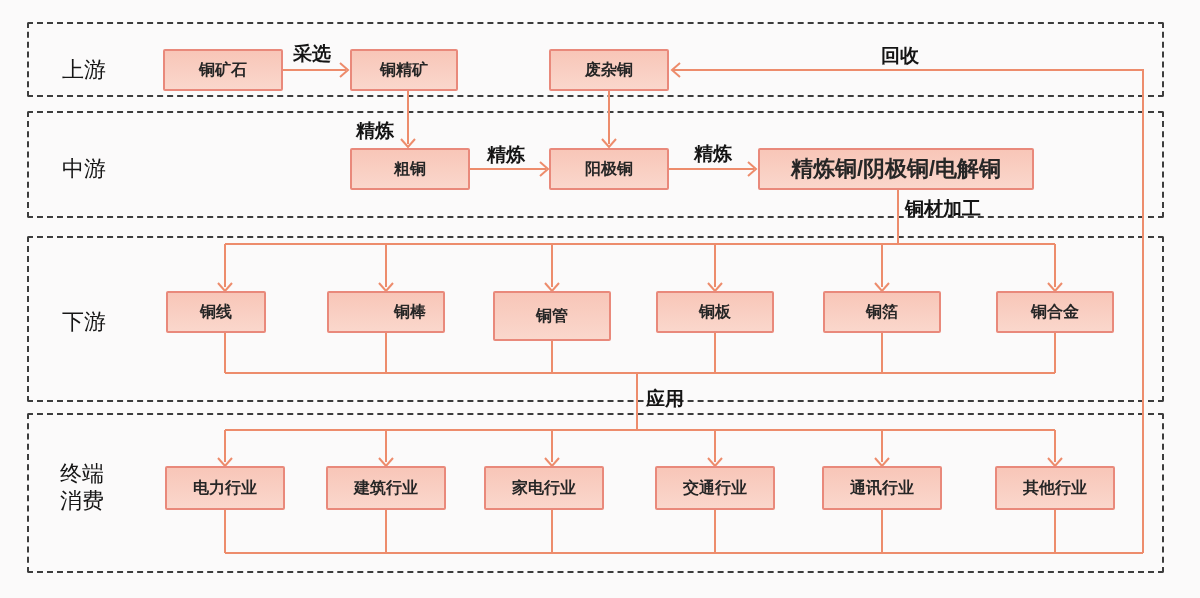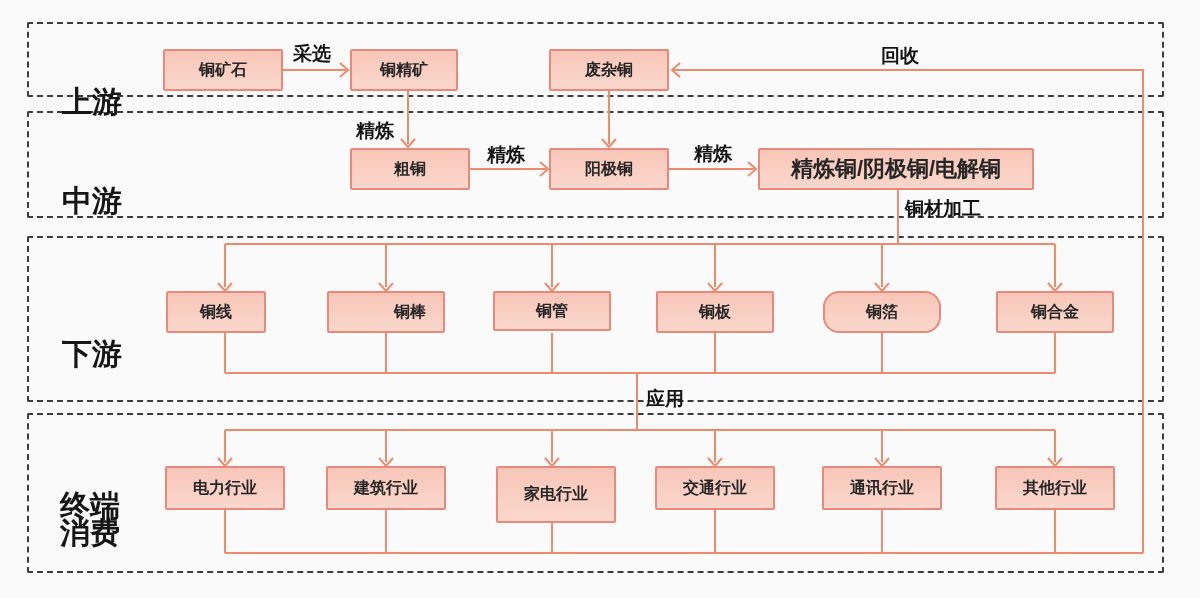--- a/index.html
+++ b/index.html
@@ -23,22 +23,22 @@
     border:2px dashed var(--section-border);
     border-radius:2px;
     background:transparent;
     box-sizing:border-box;
     z-index:0;
   }
   #svg-layer{position:absolute;left:0;top:0;z-index:1;}
   #svg-layer path{stroke:var(--line);stroke-width:2;fill:none;}
   .section-label{
     position:absolute;z-index:2;
-    font-size:30px;font-weight:700;color:#161616;
-    white-space:pre-line;line-height:27px;margin-top:32px;
+    font-size:22px;font-weight:400;color:#161616;
+    white-space:pre-line;line-height:27px;
   }
   .node{
     position:absolute;z-index:2;
     display:flex;align-items:center;justify-content:center;
     background:linear-gradient(180deg,var(--box-fill-top) 0%,var(--box-fill-bottom) 100%);
     border:2px solid var(--box-border);
     border-radius:2px;
     box-sizing:border-box;
     font-size:16px;font-weight:600;color:#262626;
     white-space:nowrap;
@@ -135,28 +135,28 @@
 <div class="node" style="left:163px;top:49px;width:120px;height:42px;">铜矿石</div>
 <div class="node" style="left:350px;top:49px;width:108px;height:42px;">铜精矿</div>
 <div class="node" style="left:549px;top:49px;width:120px;height:42px;">废杂铜</div>
 
 <div class="node" style="left:350px;top:148px;width:120px;height:42px;">粗铜</div>
 <div class="node" style="left:549px;top:148px;width:120px;height:42px;">阳极铜</div>
 <div class="node wide" style="left:758px;top:148px;width:276px;height:42px;">精炼铜/阴极铜/电解铜</div>
 
 <div class="node" style="left:166px;top:291px;width:100px;height:42px;">铜线</div>
 <div class="node" style="left:327px;top:291px;width:118px;height:42px;padding-left:48px;">铜棒</div>
-<div class="node" style="left:493px;top:291px;width:118px;height:40px;">铜管</div>
+<div class="node" style="left:493px;top:291px;width:118px;height:50px;">铜管</div>
 <div class="node" style="left:656px;top:291px;width:118px;height:42px;">铜板</div>
-<div class="node" style="left:823px;top:291px;width:118px;height:42px;border-radius:16px;">铜箔</div>
+<div class="node" style="left:823px;top:291px;width:118px;height:42px;">铜箔</div>
 <div class="node" style="left:996px;top:291px;width:118px;height:42px;">铜合金</div>
 
 <div class="node" style="left:165px;top:466px;width:120px;height:44px;">电力行业</div>
 <div class="node" style="left:326px;top:466px;width:120px;height:44px;">建筑行业</div>
-<div class="node" style="left:496px;top:466px;width:120px;height:57px;">家电行业</div>
+<div class="node" style="left:484px;top:466px;width:120px;height:44px;">家电行业</div>
 <div class="node" style="left:655px;top:466px;width:120px;height:44px;">交通行业</div>
 <div class="node" style="left:822px;top:466px;width:120px;height:44px;">通讯行业</div>
 <div class="node" style="left:995px;top:466px;width:120px;height:44px;">其他行业</div>
 
 <div class="edge-label" style="left:293px;top:41px;">采选</div>
 <div class="edge-label" style="left:881px;top:43px;">回收</div>
 <div class="edge-label" style="left:356px;top:118px;">精炼</div>
 <div class="edge-label" style="left:487px;top:142px;">精炼</div>
 <div class="edge-label" style="left:694px;top:141px;">精炼</div>
 <div class="edge-label" style="left:905px;top:196px;">铜材加工</div>

